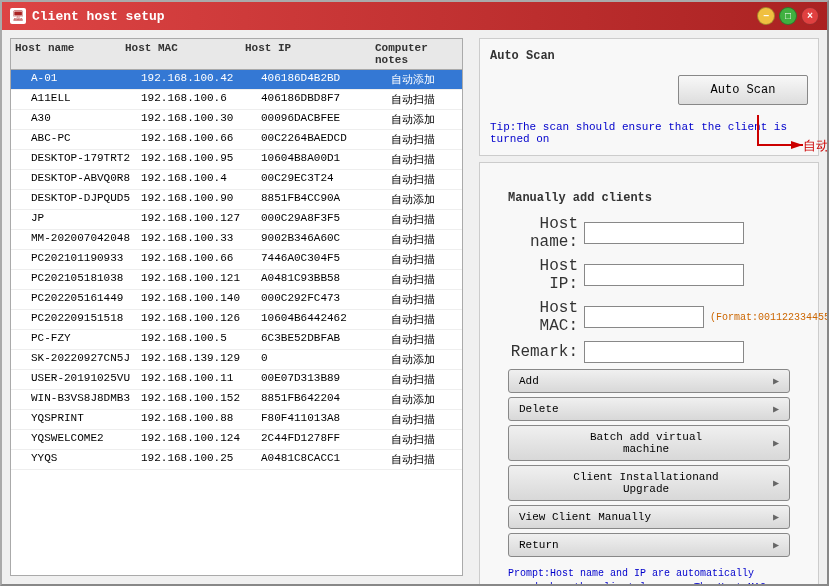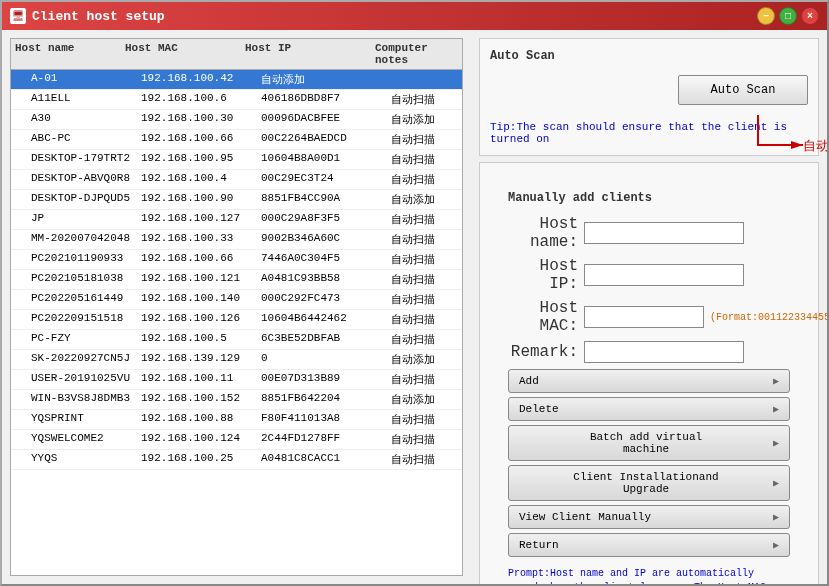--- a/index.html
+++ b/index.html
@@ -247,20 +247,21 @@
       <div class="table-header">
         <span>Host name</span>
         <span>Host MAC</span>
         <span>Host IP</span>
         <span>Computer notes</span>
       </div>
       <div class="table-body" id="table-body">
       <div class="table-row selected">
     <span class="cell">A-01</span>
     <span class="cell">192.168.100.42</span>
+    <span class="cell">406186D4B2BD</span>
     <span class="cell">自动添加</span>
   </div>
           <div class="table-row">
     <span class="cell">A11ELL</span>
     <span class="cell">192.168.100.6</span>
     <span class="cell">406186DBD8F7</span>
     <span class="cell">自动扫描</span>
   </div>
           <div class="table-row">
     <span class="cell">A30</span>

